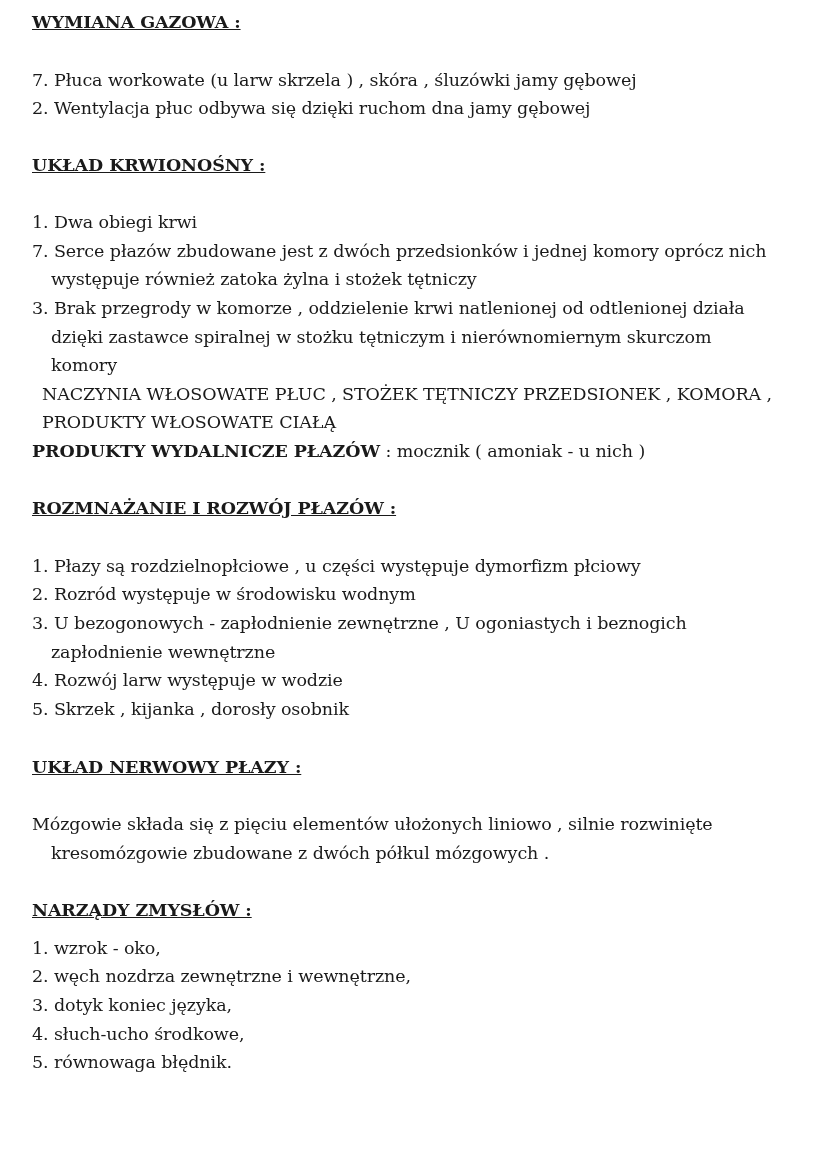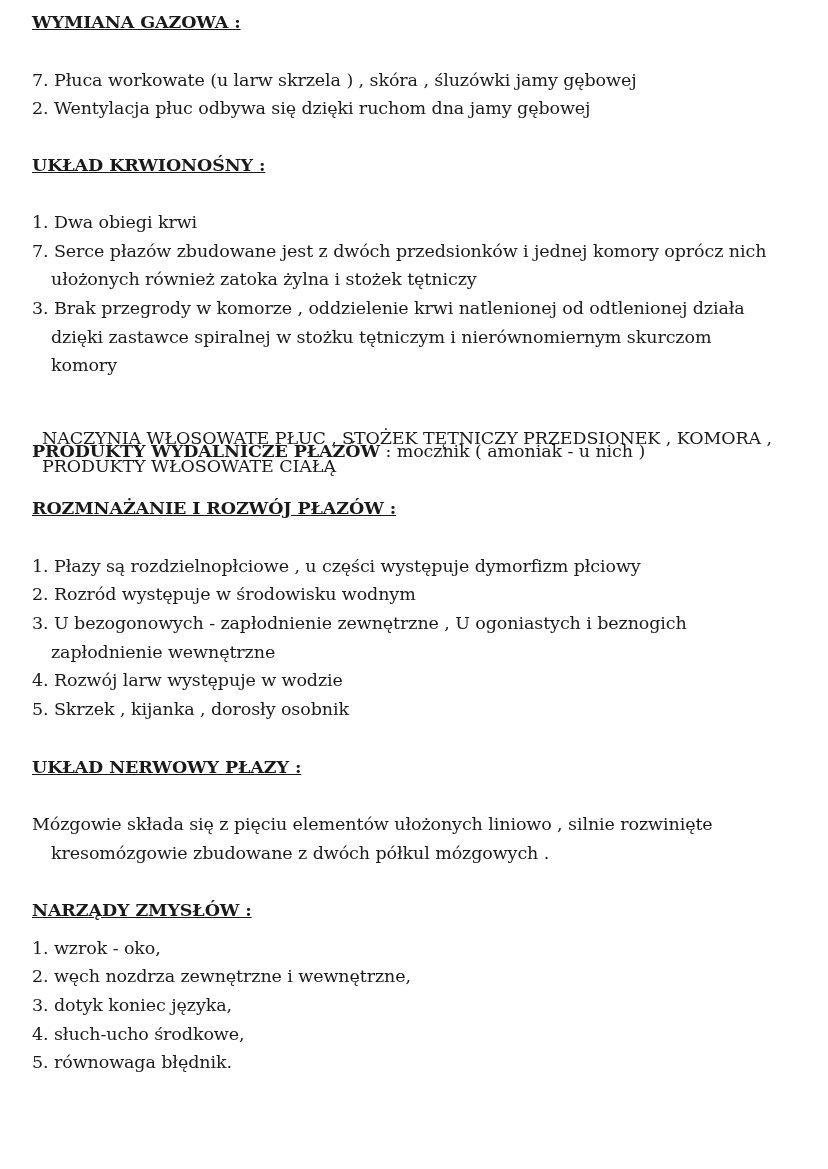--- a/index.html
+++ b/index.html
@@ -1,36 +1,36 @@
 <!DOCTYPE html>
 <html><head>
 <meta charset="utf-8">
 <style>
   html, body { margin:0; padding:0; background:#ffffff; }
   body { width:828px; height:1169px; position:relative; overflow:hidden;
          font-family:"DejaVu Serif", "Liberation Serif", serif; color:#1a1a1a; }
   .ln { position:absolute; left:32px; white-space:nowrap; font-size:17.5px; line-height:22px; letter-spacing:-0.1px; }
   .ind { left:51px; }
-  .ind2 { left:42px;margin-top:44px; }
+  .ind2 { left:42px; }
   .h { font-weight:bold;text-decoration:underline; }
   .b { font-weight:bold; }
 </style>
 </head>
 <body>
 
 <div>
 
   <div class="ln h" style="top:11px">WYMIANA GAZOWA :</div>
   <div class="ln" style="top:69px">7. Płuca workowate (u larw skrzela ) , skóra , śluzówki jamy gębowej</div>
   <div class="ln" style="top:97px">2. Wentylacja płuc odbywa się dzięki ruchom dna jamy gębowej</div>
 
   <div class="ln h" style="top:154px">UKŁAD KRWIONOŚNY :</div>
   <div class="ln" style="top:211px">1. Dwa obiegi krwi</div>
   <div class="ln" style="top:240px">7. Serce płazów zbudowane jest z dwóch przedsionków i jednej komory oprócz nich</div>
-  <div class="ln ind" style="top:268px">ułożonych również zatoka żylna i stożek tętniczy</div>
+  <div class="ln ind" style="top:268px">występuje również zatoka żylna i stożek tętniczy</div>
   <div class="ln" style="top:297px">3. Brak przegrody w komorze , oddzielenie krwi natlenionej od odtlenionej działa</div>
   <div class="ln ind" style="top:326px">dzięki zastawce spiralnej w stożku tętniczym i nierównomiernym skurczom</div>
   <div class="ln ind" style="top:354px">komory</div>
   <div class="ln ind2" style="top:383px">NACZYNIA WŁOSOWATE PŁUC , STOŻEK TĘTNICZY PRZEDSIONEK , KOMORA ,</div>
   <div class="ln ind2" style="top:411px">PRODUKTY WŁOSOWATE CIAŁĄ</div>
   <div class="ln" style="top:440px">
     <span class="b">PRODUKTY WYDALNICZE PŁAZÓW</span><span> : mocznik ( amoniak - u nich )</span>
   </div>
 
   <div class="ln h" style="top:497px">ROZMNAŻANIE I ROZWÓJ PŁAZÓW :</div>

